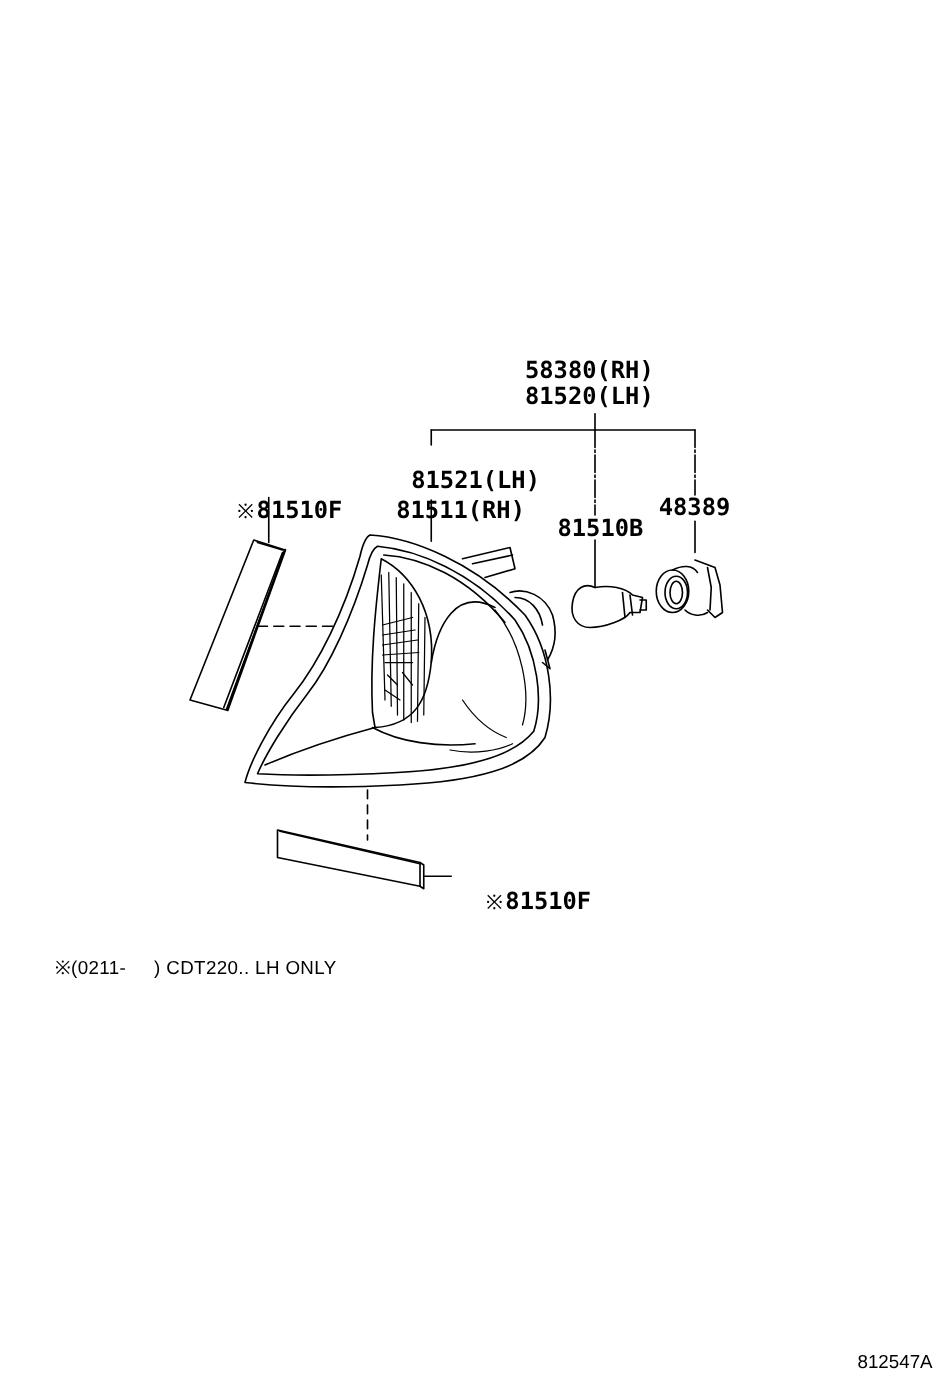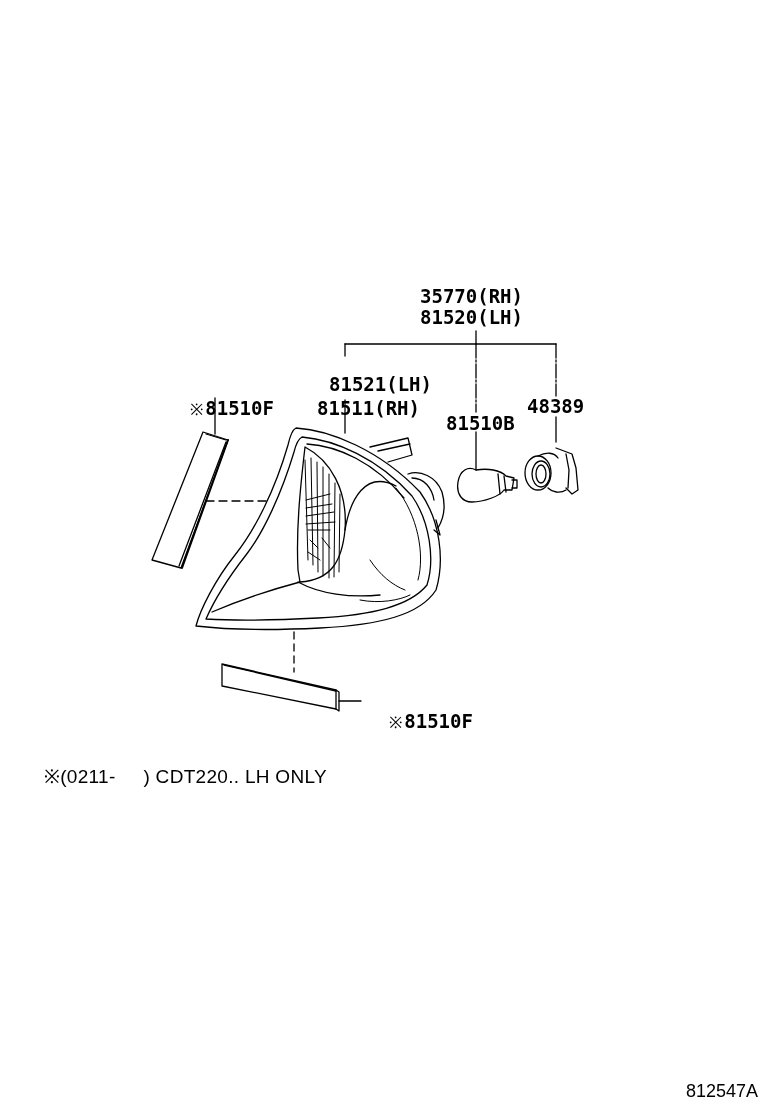--- a/index.html
+++ b/index.html
@@ -1,19 +1,19 @@
 <!DOCTYPE html>
 <html><head>
   <meta charset="utf-8">
   <style>
     html, body { margin: 0; padding: 0; background: #ffffff; }
     body { width: 760px; height: 1112px; position: relative; overflow: hidden; font-family: "DejaVu Sans Mono", monospace; color: #000; }
     .label { position: absolute; font-family: "DejaVu Sans Mono", "Liberation Mono", monospace; font-weight: bold; font-size: 19px; line-height: 21px; white-space: pre; letter-spacing: 0px; }
-    .note { position: absolute; font-family: "Liberation Sans", sans-serif; font-size: 19px; white-space: pre; letter-spacing: 0.3px; }
-    .code { position: absolute; font-family: "Liberation Sans", sans-serif; font-size: 18px; white-space: pre; }
+    .note { position: absolute; font-family: "Liberation Sans", sans-serif; font-size: 15px; white-space: pre; letter-spacing: 0.3px; }
+    .code { position: absolute; font-family: "Liberation Sans", sans-serif; font-size: 15px; white-space: pre; }
     svg.diagram { position: absolute; left: 0; top: 0; }
     .ref { font-weight: normal; font-size: 16px; margin-right: 2px; }
   </style>
 </head>
 <body>
 
 <svg class="diagram" width="760" height="1112" viewBox="0 0 760 1112" xmlns="http://www.w3.org/2000/svg" fill="none" stroke="#000" stroke-width="1.3" stroke-linecap="round" stroke-linejoin="round">
 
   <g>
     <line x1="476" y1="331" x2="476" y2="344"></line>
@@ -97,21 +97,21 @@
     <ellipse cx="538" cy="473" rx="13" ry="17"></ellipse>
     <ellipse cx="541" cy="474" rx="9" ry="13"></ellipse>
     <ellipse cx="541" cy="474" rx="5" ry="9"></ellipse>
     <path d="M538 456 C 546 452, 554 452, 558 458"></path>
     <path d="M556 448 L 572 454 L 576 468 L 578 490 L 572 494 L 566 488"></path>
     <path d="M566 454 L 569 470 L 568 488"></path>
     <path d="M548 488 C 552 492, 560 494, 566 490"></path>
   </g>
 </svg>
 
-<div class="label" style="left:420px; top:286px;">35770(RH)</div>
+<div class="label" style="left:420px; top:286px;">58380(RH)</div>
 <div class="label" style="left:420px; top:307px;">81520(LH)</div>
 
 <div class="label" style="left:317px; top:358px;margin-top:40px;">81511(RH)</div>
 <div class="label" style="left:317px; top:374px;margin-left:12px;">81521(LH)</div>
 
 <div class="label" style="left:446px; top:413px;text-align:right;">81510B</div>
 
 <div class="label" style="left:527px; top:396px;">48389</div>
 
 <div class="label" style="left:167px; top:377px;">

